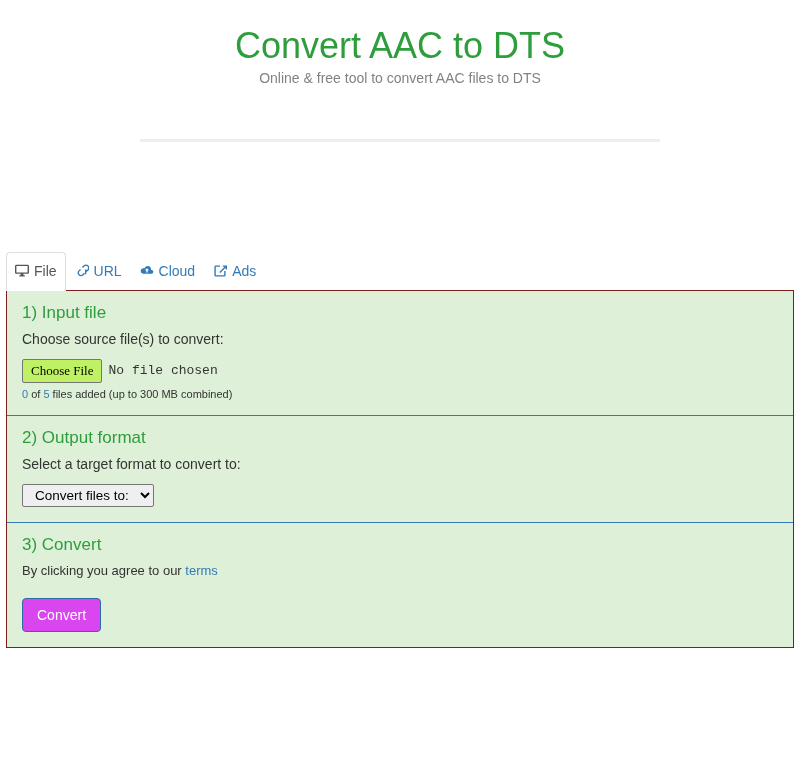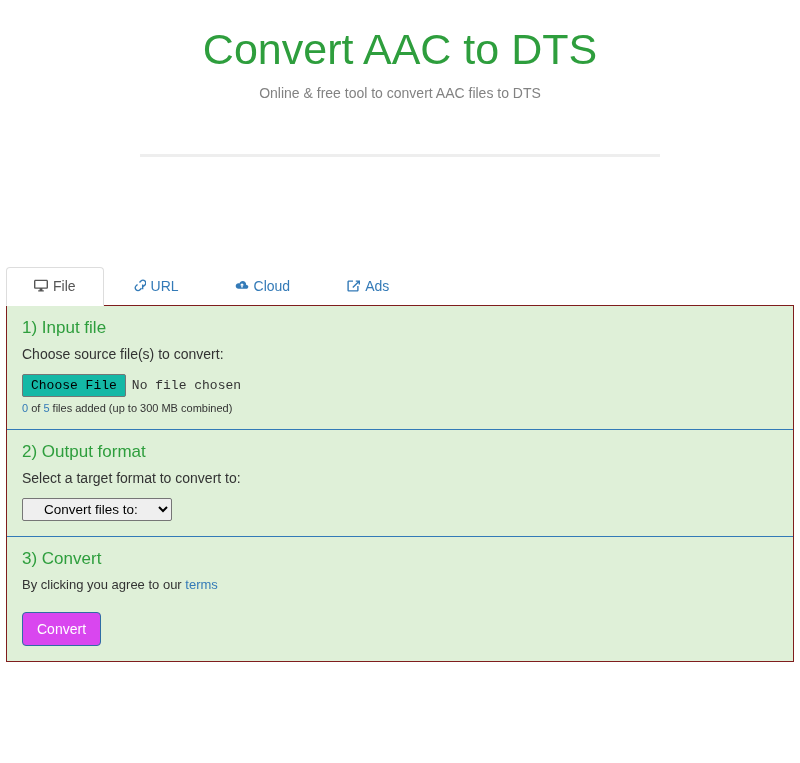--- a/index.html
+++ b/index.html
@@ -16,23 +16,23 @@
     .page {
       width: 800px;
       margin: 0 auto;
     }
     .header-area {
       text-align: center;
       padding: 25px 20px 10px;
     }
     .title {
       color: #2e9e3d;
-      font-size: 43px;
+      font-size: 36px;
       font-weight: 400;
-      margin-bottom: 10px;
+      margin-bottom: 2px;
     }
     .subtitle {
       color: #828282;
       font-size: 14px;
       font-weight: 400;
       line-height: 1.4;
       max-width: 480px;
       margin: 0 auto;
     }
     .divider-line {
@@ -44,21 +44,21 @@
     .tabs-area {
       margin-top: 100px;
       padding: 0 6px;
     }
     .tab-list {
       display: flex;
       border-bottom: 1px solid #ddd;
       margin-bottom: -1px;
     }
     .tab {
-      padding: 10px 27px;
+      padding: 10px 8px;
       border: 1px solid transparent;
       border-radius: 4px 4px 0 0;
       cursor: pointer;
       display: flex;
       align-items: center;
       gap: 5px;
       font-size: 14px;
       color: #337ab7;
       position: relative;
     }
@@ -97,45 +97,45 @@
       font-size: 14px;
       margin-bottom: 12px;
     }
     .file-row {
       display: flex;
       align-items: center;
       gap: 6px;
       margin-bottom: 5px;
     }
     .choose-file-btn {
-      font-family: Liberation Mono, monospace;
+      font-family: Liberation Serif, serif;
       font-size: 13px;
       padding: 3px 8px;
-      background: #14b8a6;
+      background: #bef264;
       border: 1px solid #767676;
       border-radius: 2px;
       cursor: pointer;
     }
     .file-status {
       font-size: 13px;
       color: #333;
       font-family: Liberation Mono, monospace;
     }
     .file-note {
       font-size: 11px;
       color: #333;
       margin-top: 2px;
     }
     .file-note .num {
       color: #337ab7;
     }
     .format-select {
       font-family: inherit;
       font-size: 13.5px;
-      padding: 2px 17px;
+      padding: 2px 8px;
       background: #efefef;
       border: 1px solid #767676;
       border-radius: 2px;
       cursor: pointer;
     }
     .terms-text {
       font-size: 13px;
       color: #333;
       margin-bottom: 20px;
     }

